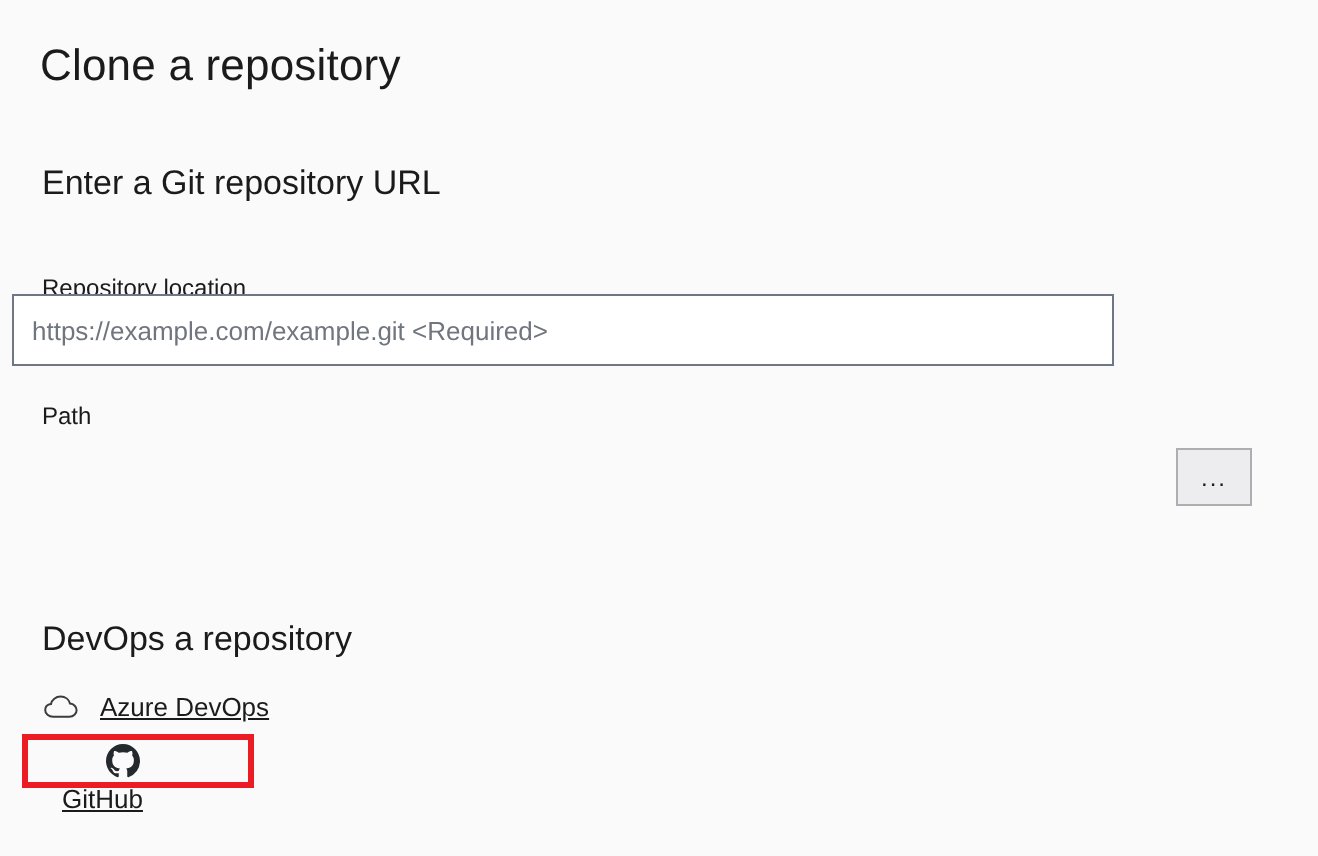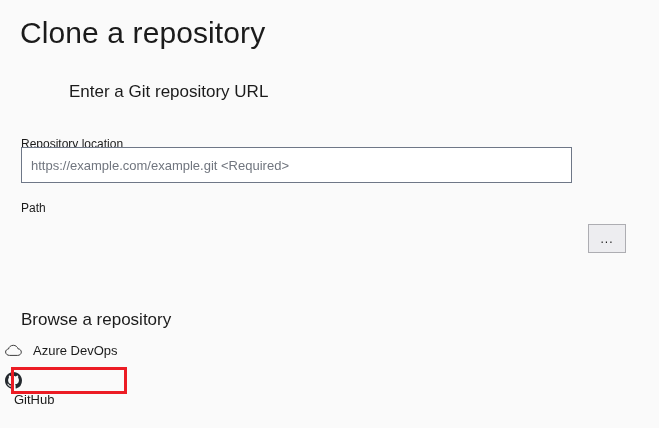--- a/index.html
+++ b/index.html
@@ -17,54 +17,54 @@
   }
   .page {
     position: absolute;
     inset: 0;
     background: #fafafa;
   }
   .page-title {
     position: absolute;
     left: 20px;
     top: 14px;
-    font-size: 30px;
+    font-size: 22px;
     font-weight: 300;
     letter-spacing: 0.1px;
     color: #1b1b1b;
     line-height: 38px;
     white-space: nowrap;
   }
   .section-heading {
     position: absolute;
     left: 21px;
     font-size: 17px;
     font-weight: 400;
     color: #1b1b1b;
     line-height: 22px;
     white-space: nowrap;
   }
-  .section-heading.url-heading { top: 81px; margin-left: 48px; }
+  .section-heading.url-heading { top: 81px; }
   .section-heading.browse-heading { top: 309px; }
 
   .field-label {
     position: absolute;
     left: 21px;
     font-size: 12px;
     font-weight: 400;
     color: #1b1b1b;
     line-height: 16px;
     white-space: nowrap;
   }
   .field-label.repo-label { top: 136px; }
   .field-label.path-label { top: 200px; }
 
   .text-input {
     position: absolute;
-    left: 21px;
+    left: 6px;
     height: 16px;
     box-sizing: border-box;
     background: #ffffff;
     border: 1px solid #6e7787;
     font-family: "Liberation Sans", sans-serif;
     font-size: 13px;
     color: #1b1b1b;
     padding: 17px 9px;
     outline: none;
     border-radius: 0;
@@ -98,25 +98,26 @@
     padding: 0;
     display: flex;
     align-items: center;
     justify-content: center;
     letter-spacing: 1px;
     cursor: default;
   }
 
   .repo-source-row {
     position: absolute;
-    left: 4px;
+    left: 21px;
     display: flex;
-    align-items: flex-start;
+    align-items: flex-end;
     height: 22px;
     cursor: default;
+    text-decoration: underline;
   }
   .repo-source-row.azure-row { top: 341px; }
   .repo-source-row.github-row { top: 371px; flex-direction: column; }
 
   .source-icon {
     width: 19px;
     height: 19px;
     display: flex;
     align-items: center;
     justify-content: center;
@@ -152,21 +153,21 @@
 
   <div class="field-label repo-label">Repository location</div>
 
   <input class="text-input repo-input" type="text" placeholder="https://example.com/example.git &lt;Required&gt;" style="">
 
   <div class="field-label path-label">Path</div>
 
 
   <button class="browse-dots-button">...</button>
 
-  <div class="section-heading browse-heading">Browse a repository</div>
+  <div class="section-heading browse-heading">DevOps a repository</div>
 
   <div class="repo-source-row azure-row">
     <span class="source-icon">
       <svg width="17" height="13" viewBox="0 0 17 13">
         <path d="M4.6 11.4h8.1c2 0 3.6-1.5 3.6-3.3 0-1.7-1.4-3.2-3.3-3.3-0.5-2-2.4-3.5-4.7-3.5-2.4 0-4.4 1.6-4.8 3.7C1.8 5.2 0.6 6.4 0.6 8c0 1.9 1.7 3.4 4 3.4z" fill="none" stroke="#3c3c3c" stroke-width="1"></path>
       </svg>
     </span>
     <span class="source-label">Azure DevOps</span>
   </div>
 

